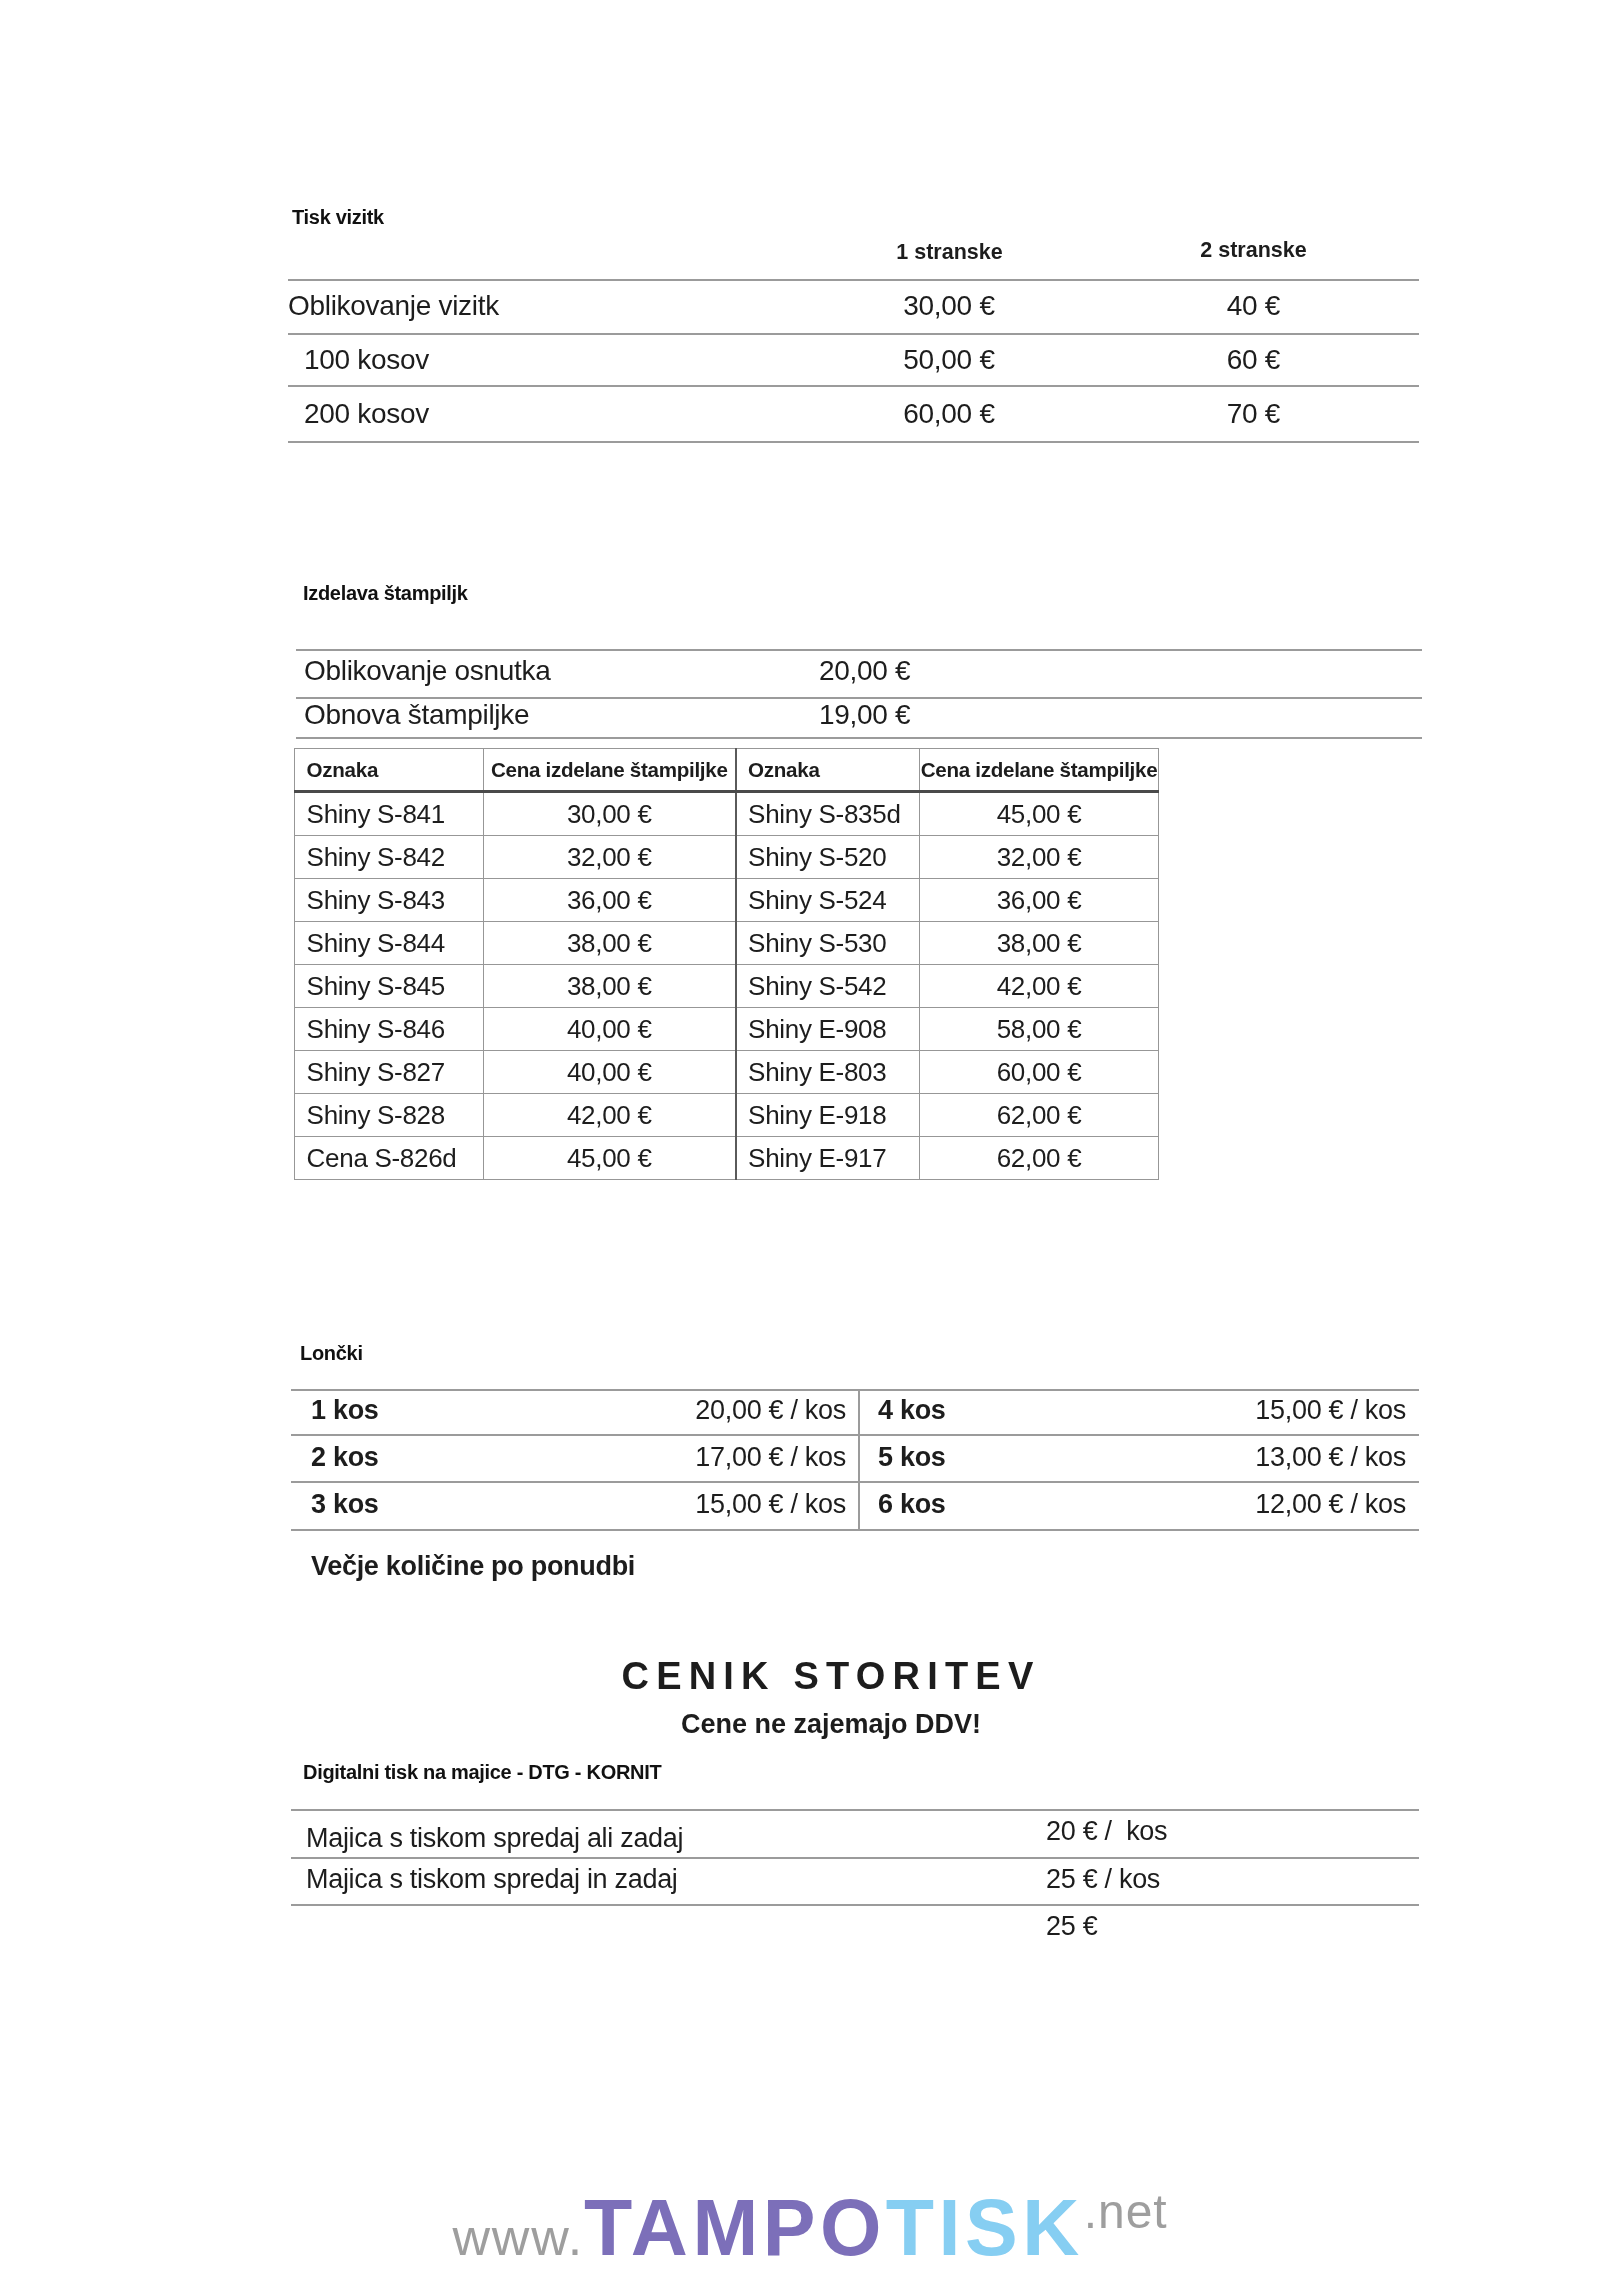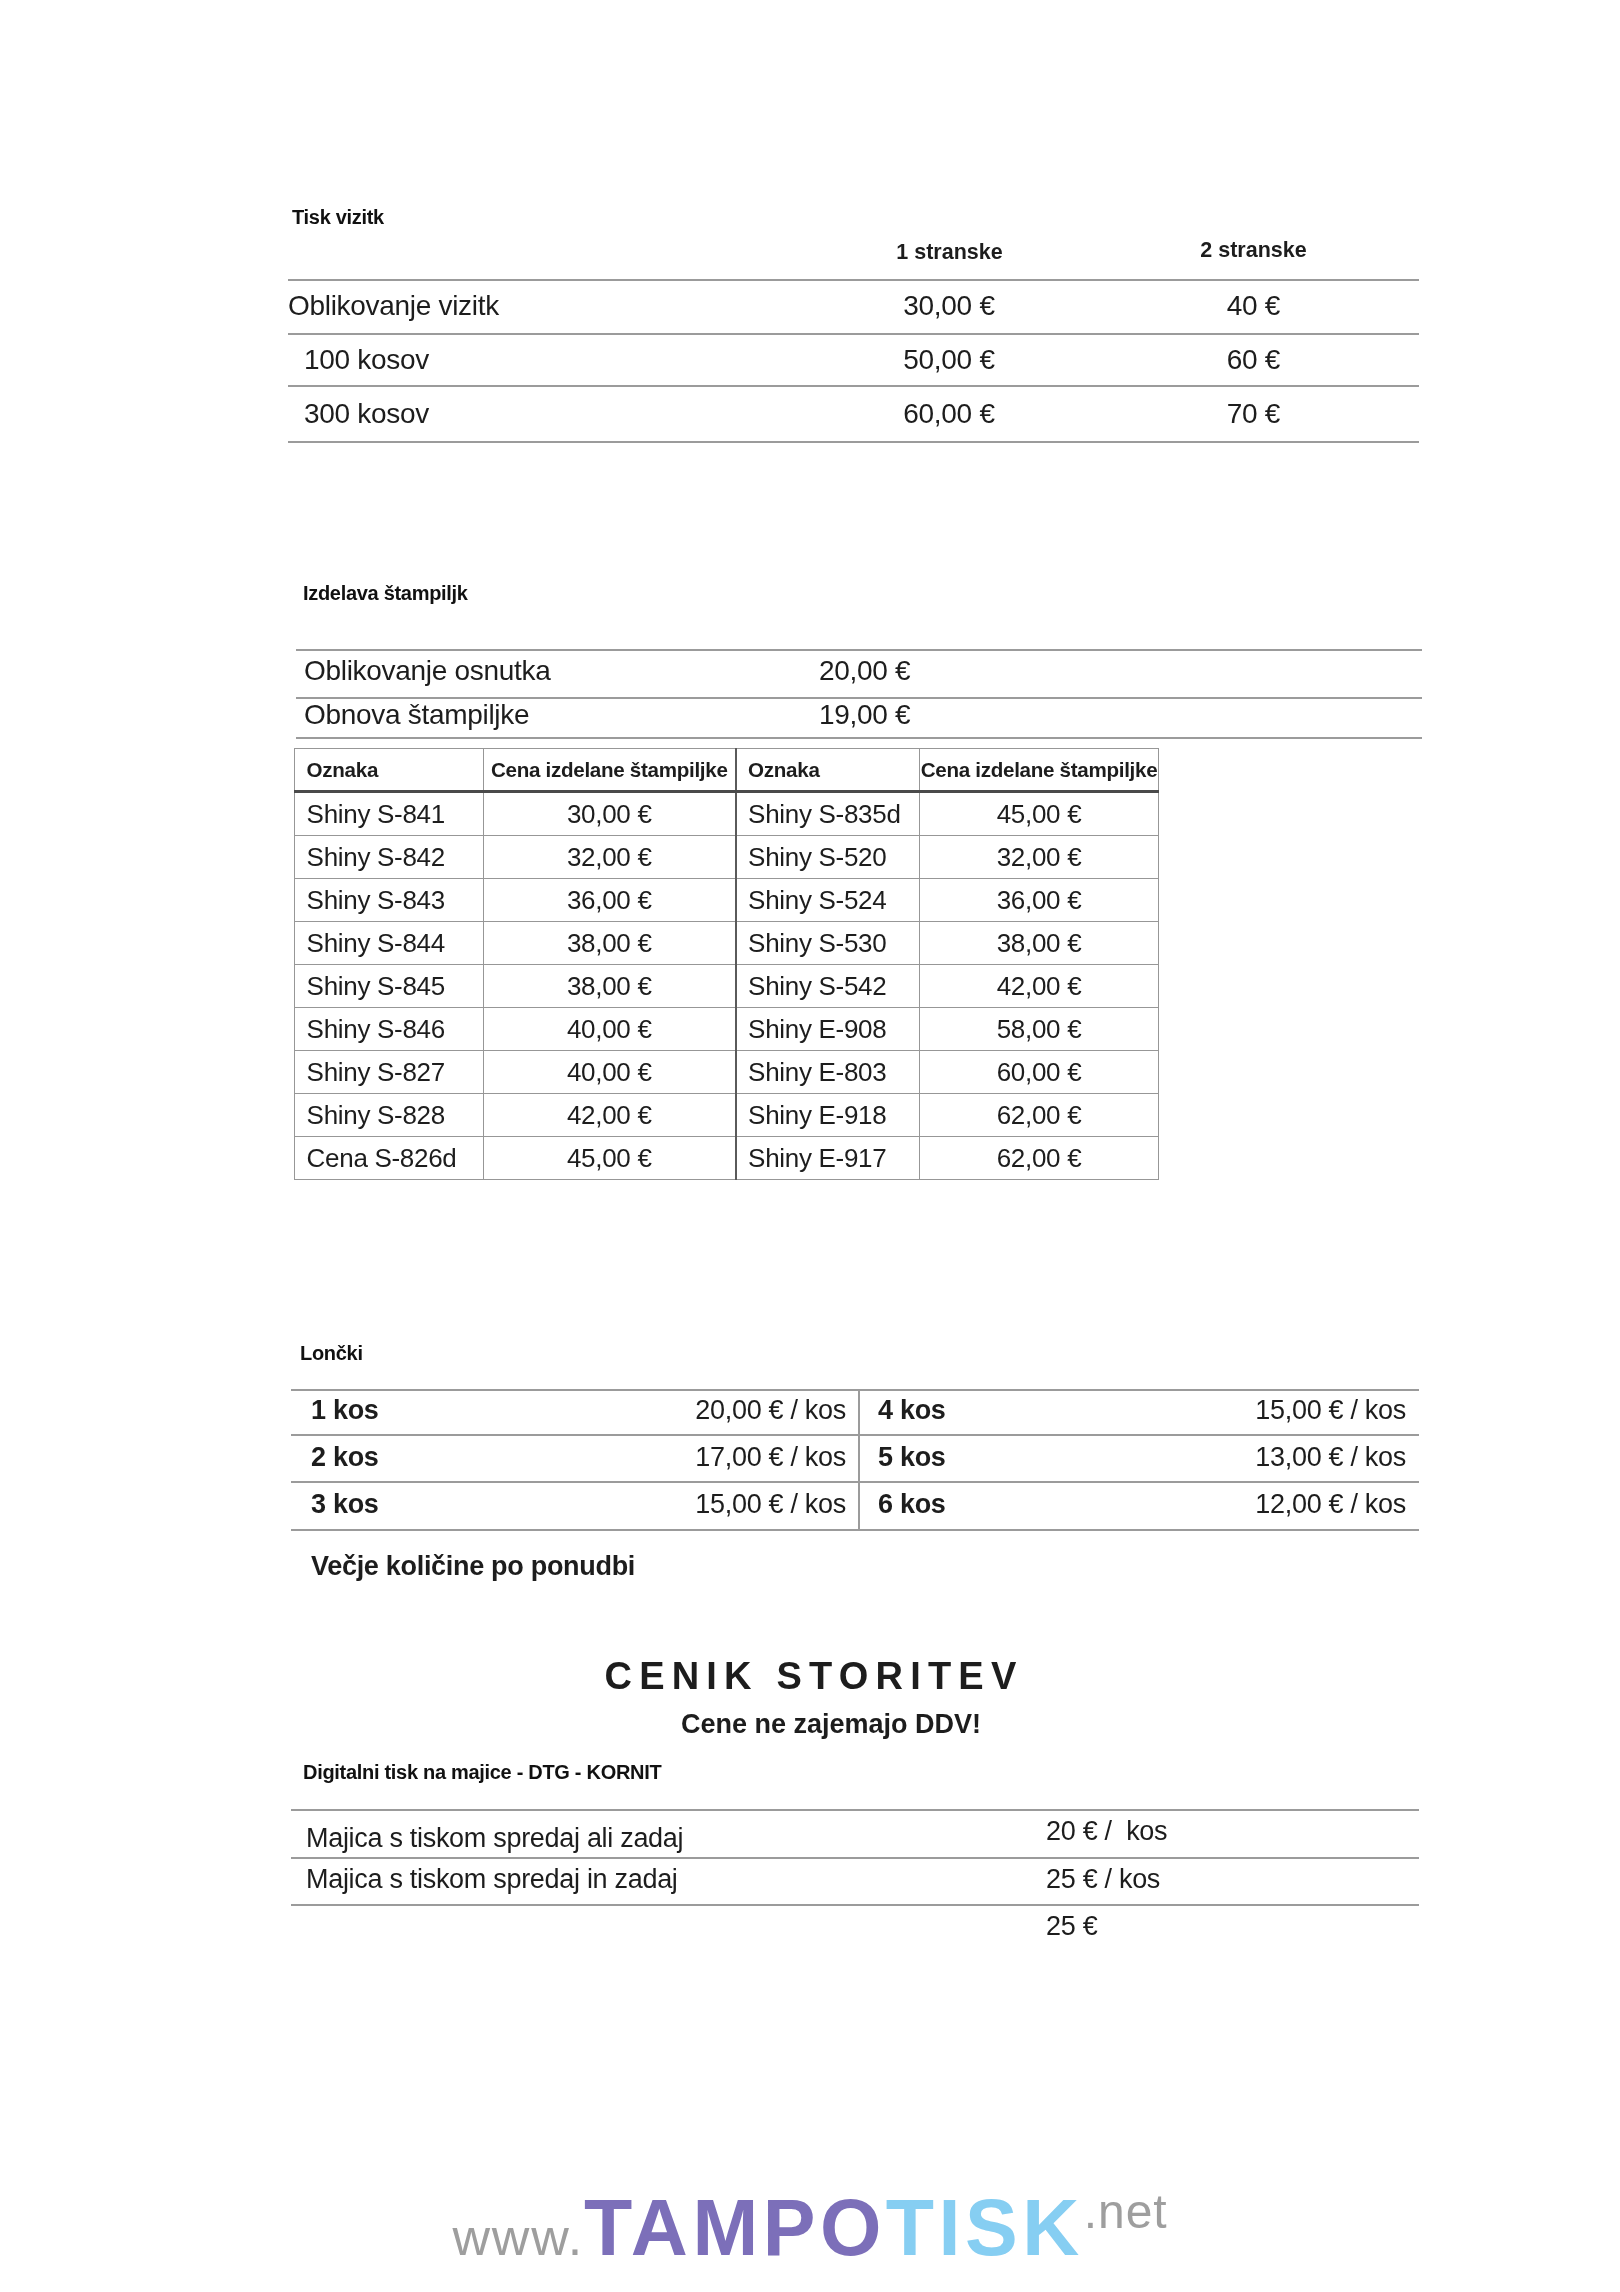--- a/index.html
+++ b/index.html
@@ -55,21 +55,21 @@
   <div class="abs body-txt" style="left:288px; top:290px;">Oblikovanje vizitk</div>
   <div class="abs body-txt center" style="left:837px; top:290px; width:224px;">30,00 €</div>
   <div class="abs body-txt center" style="left:1155px; top:290px; width:197px;">40 €</div>
   <div class="hline" style="left:288px; top:333px; width:1131px;"></div>
 
   <div class="abs body-txt" style="left:304px; top:344px;">100 kosov</div>
   <div class="abs body-txt center" style="left:837px; top:344px; width:224px;">50,00 €</div>
   <div class="abs body-txt center" style="left:1155px; top:344px; width:197px;">60 €</div>
   <div class="hline" style="left:288px; top:385px; width:1131px;"></div>
 
-  <div class="abs body-txt" style="left:304px; top:398px;">300 kosov</div>
+  <div class="abs body-txt" style="left:304px; top:398px;">200 kosov</div>
   <div class="abs body-txt center" style="left:837px; top:398px; width:224px;">60,00 €</div>
   <div class="abs body-txt center" style="left:1155px; top:398px; width:197px;">70 €</div>
   <div class="hline" style="left:288px; top:441px; width:1131px;"></div>
 
   <div class="abs h1" style="left:303px; top:582px;">Izdelava štampiljk</div>
 
   <div class="hline" style="left:296px; top:649px; width:1126px;"></div>
   <div class="abs body-txt" style="left:304px; top:655px;">Oblikovanje osnutka</div>
   <div class="abs body-txt" style="left:819px; top:655px;">20,00 €</div>
   <div class="hline" style="left:296px; top:697px; width:1126px;"></div>
@@ -166,21 +166,21 @@
   <div class="hline" style="left:291px; top:1481px; width:1128px;"></div>
 
   <div class="abs body-txt bold" style="left:311px; top:1489px; font-size:27px;">3 kos</div>
   <div class="abs body-txt right" style="left:627px; top:1489px; width:219px; font-size:27px;">15,00 € / kos</div>
   <div class="abs body-txt bold" style="left:878px; top:1489px; font-size:27px;">6 kos</div>
   <div class="abs body-txt right" style="left:1182px; top:1489px; width:224px; font-size:27px;">12,00 € / kos</div>
   <div class="hline" style="left:291px; top:1529px; width:1128px;"></div>
 
   <div class="abs body-txt bold" style="left:311px; top:1551px; font-size:27px;">Večje količine po ponudbi</div>
 
-  <div class="abs cenik-title" style="left:456px; top:1655px; width:716px;">CENIK STORITEV</div>
+  <div class="abs cenik-title" style="left:473px; top:1655px; width:716px;">CENIK STORITEV</div>
   <div class="abs cenik-sub" style="left:473px; top:1709px; width:716px;">Cene ne zajemajo DDV!</div>
 
   <div class="abs h1" style="left:303px; top:1761px;">Digitalni tisk na majice - DTG - KORNIT</div>
 
   <div class="hline" style="left:291px; top:1809px; width:1128px;"></div>
   <div class="abs body-txt" style="left:306px; top:1816px; font-size:27px;margin-top:7px;">Majica s tiskom spredaj ali zadaj</div>
   <div class="abs body-txt pre" style="left:1046px; top:1816px; font-size:27px;">20 € /  kos</div>
   <div class="hline" style="left:291px; top:1857px; width:1128px;"></div>
 
   <div class="abs body-txt" style="left:306px; top:1864px; font-size:27px;">Majica s tiskom spredaj in zadaj</div>

